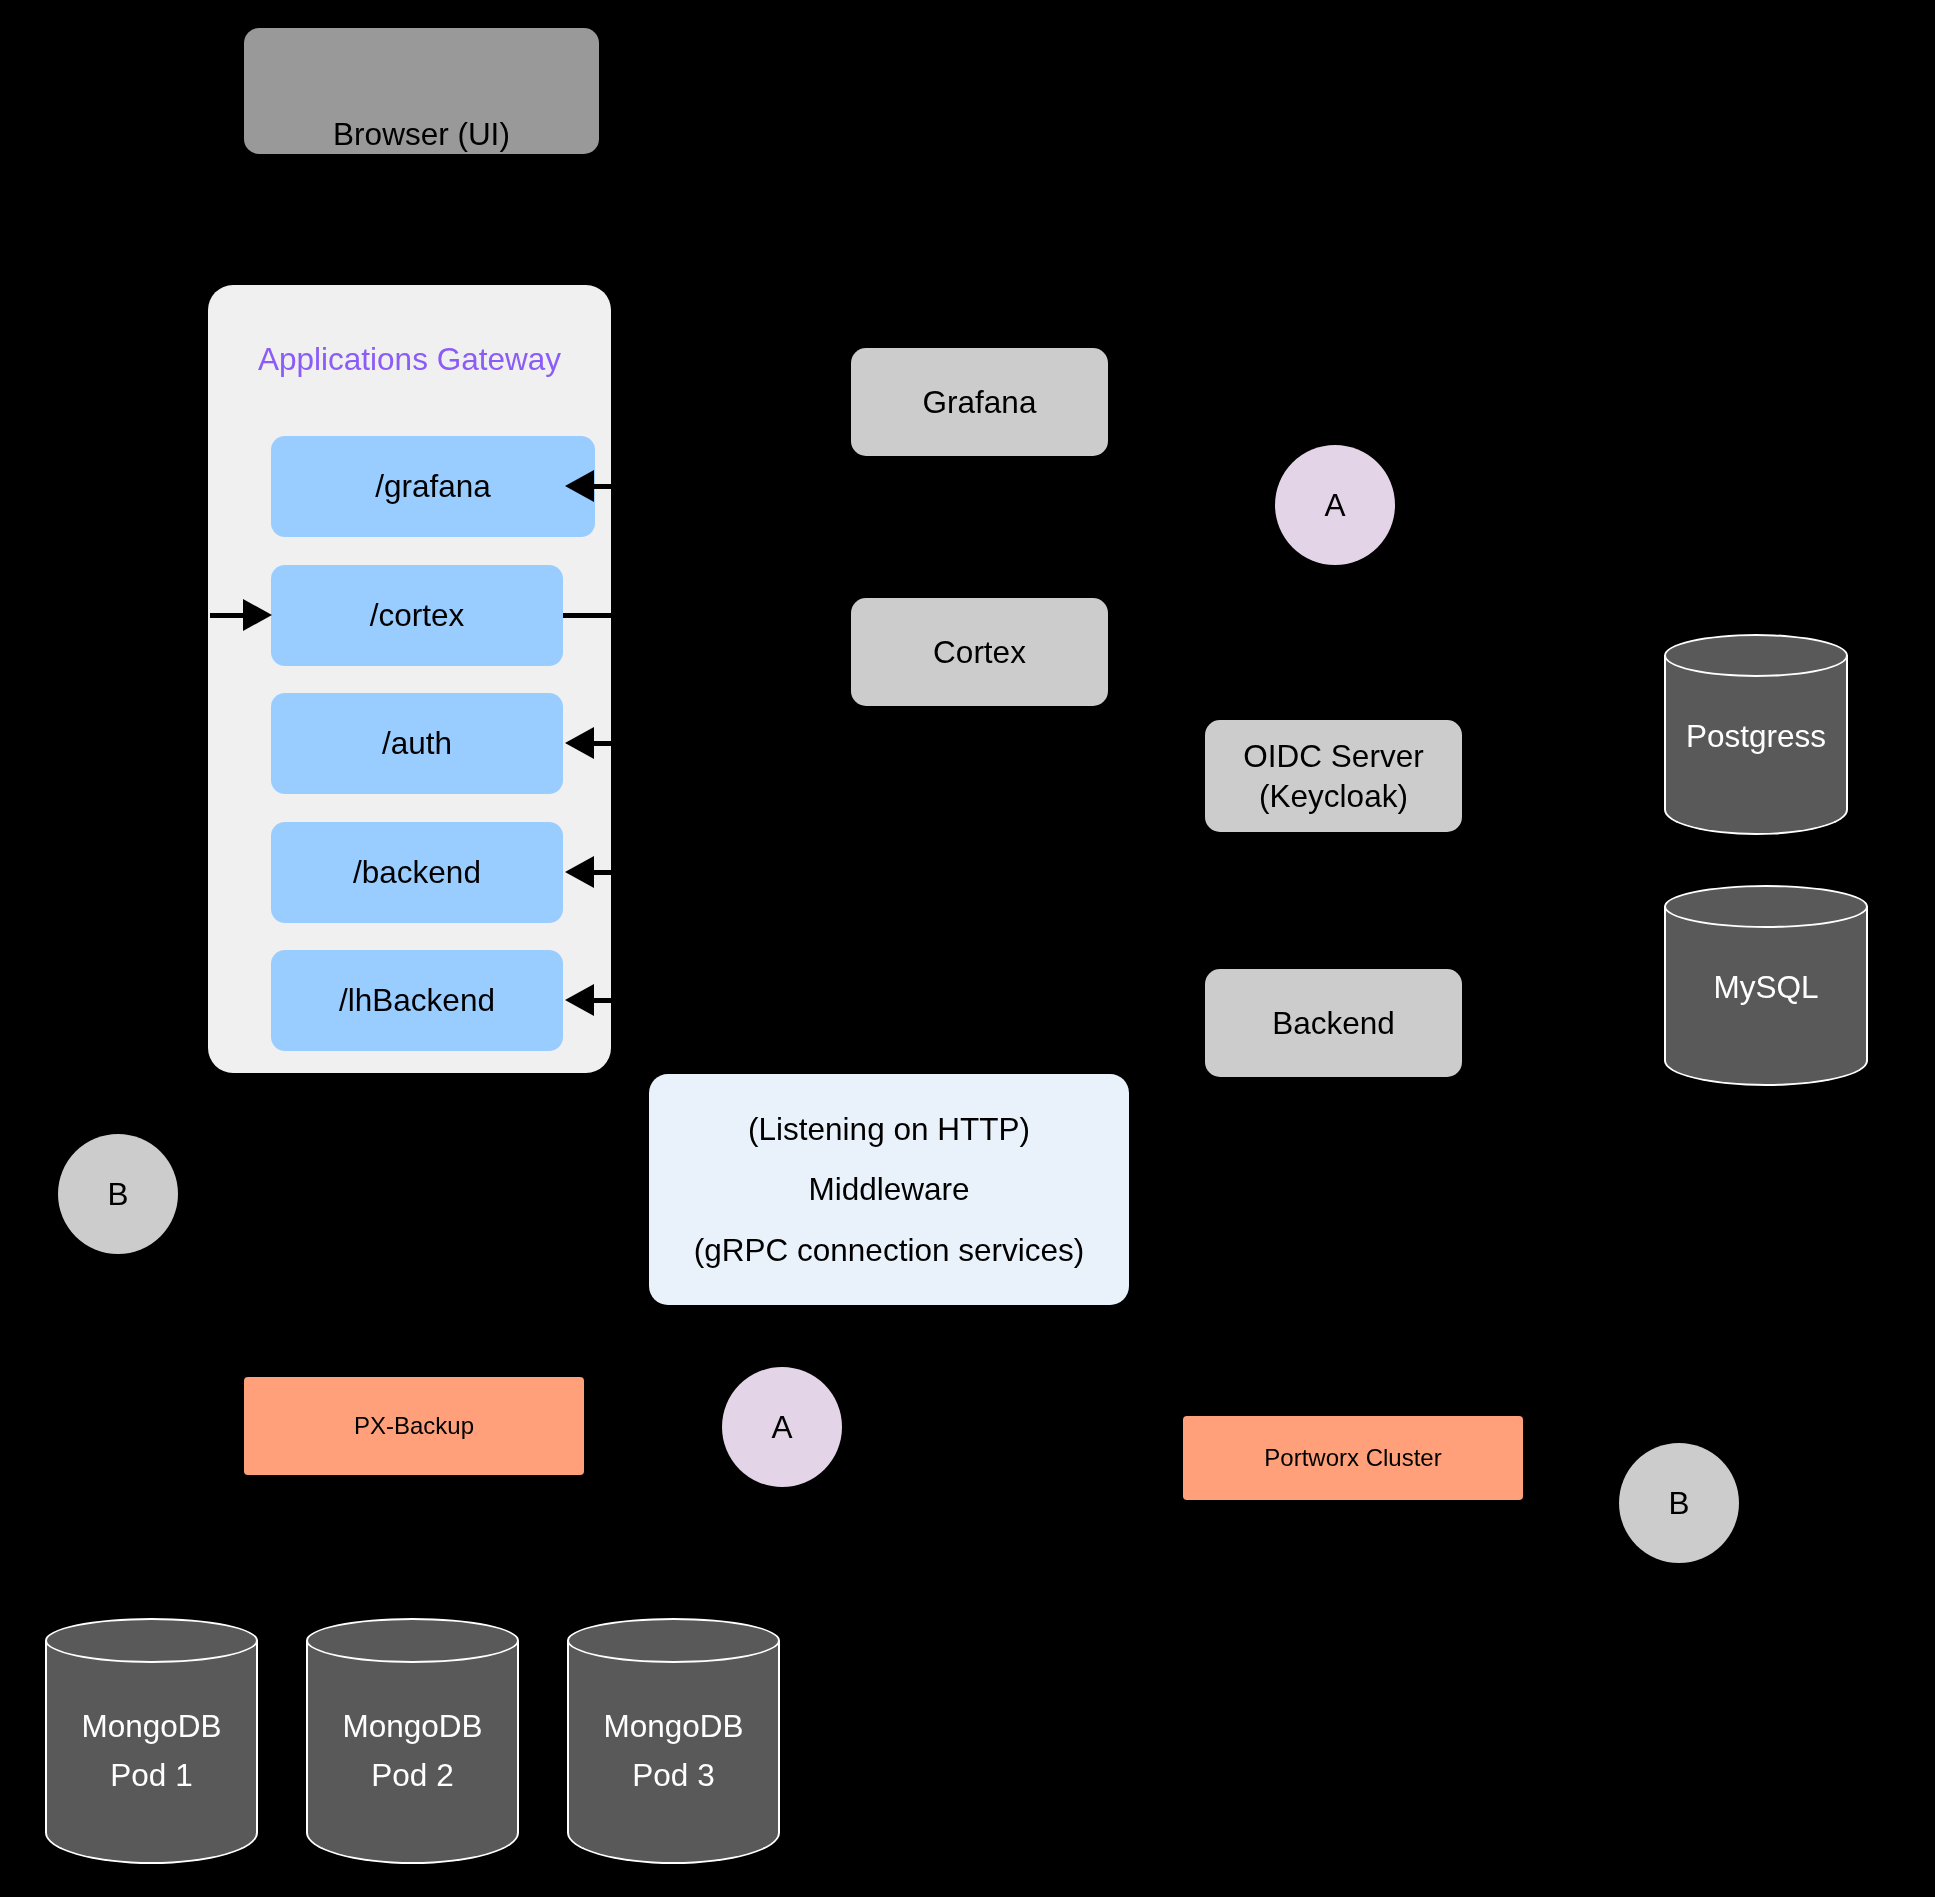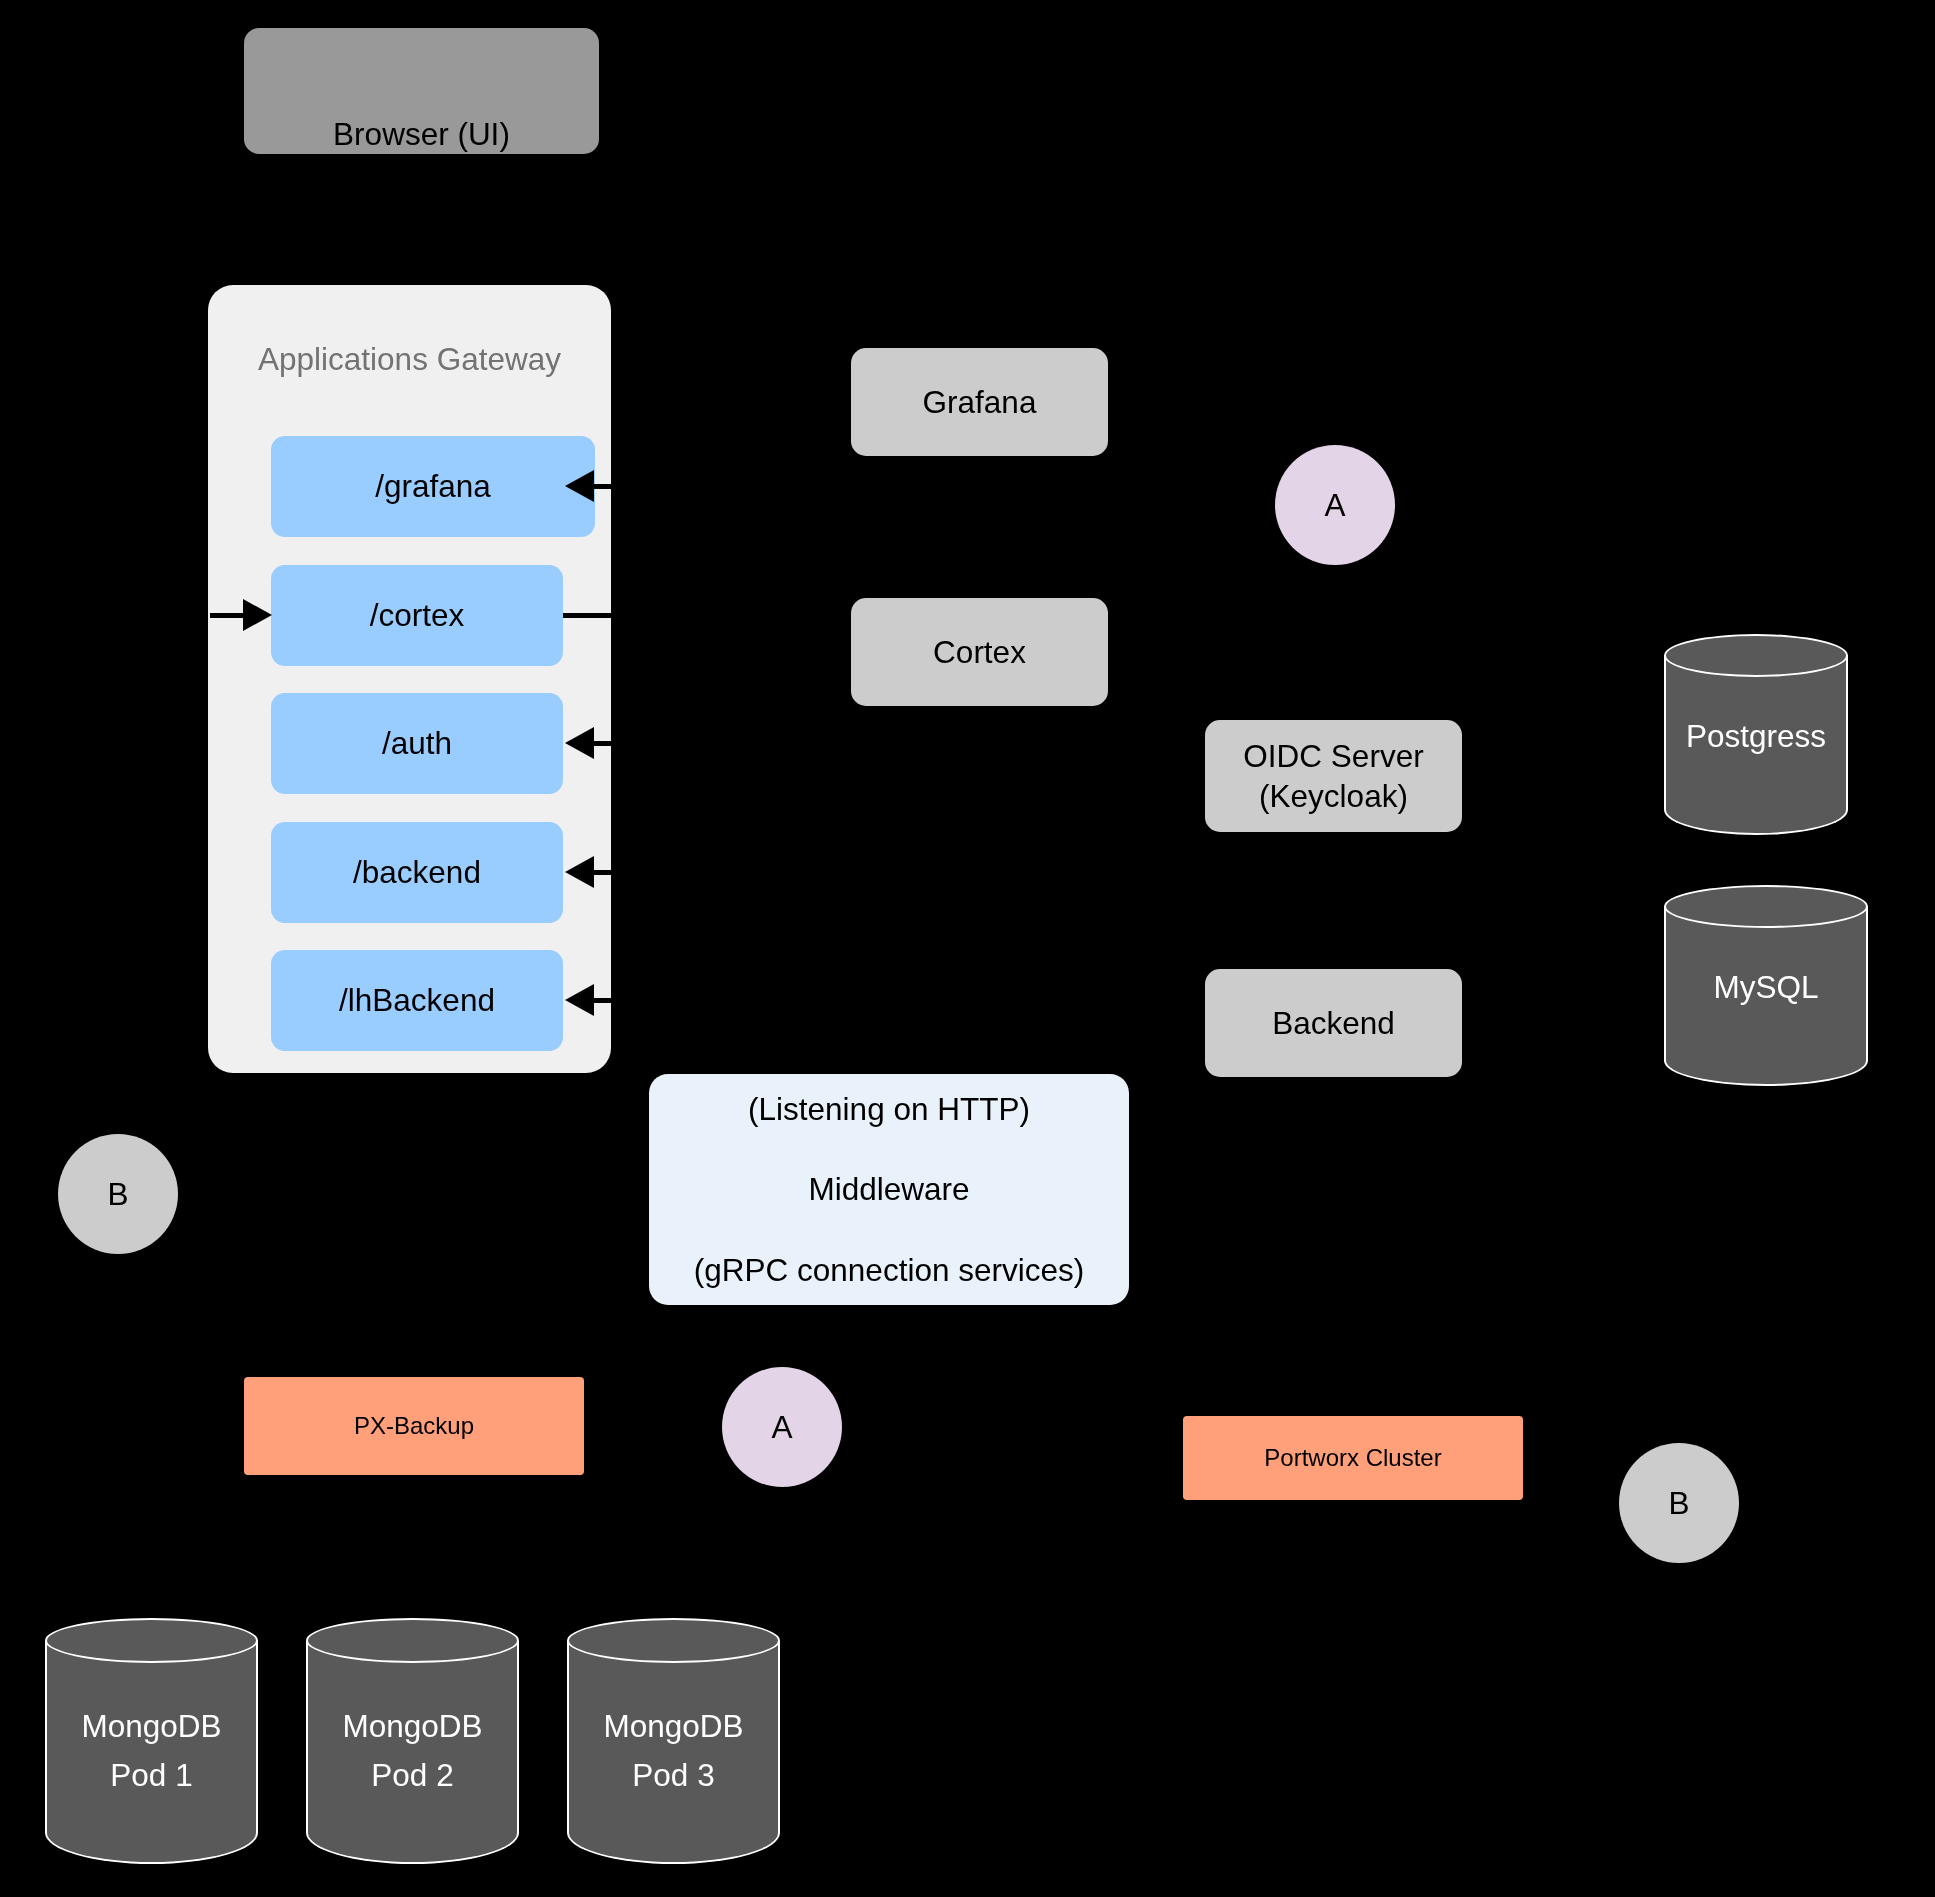--- a/index.html
+++ b/index.html
@@ -42,37 +42,37 @@
     justify-content: flex-end;
   }
   .gateway-panel {
     background: #f0f0f0;
     border-radius: 25px;
     justify-content: flex-start;
     padding-top: 54px;
   }
   .gateway-title {
     font-size: 31.5px;
-    color: #737373;
+    color: #8b5cf6;
   }
   .route-box {
     background: #99ccff;
     font-size: 31.5px;
     border-radius: 14px;
   }
   .svc-box {
     background: #cccccc;
     font-size: 31.5px;
     margin-top: 38px;
   }
   .middleware-box {
     background: #e9f2fb;
     font-size: 31.5px;
     border-radius: 19px;
-    gap: 40px;
+    gap: 20px;
   }
   .orange-box {
     background: #ffa07a;
     font-size: 24px;
     border-radius: 4px;
   }
   .circle {
     border-radius: 50%;
     font-size: 31.5px;
   }

